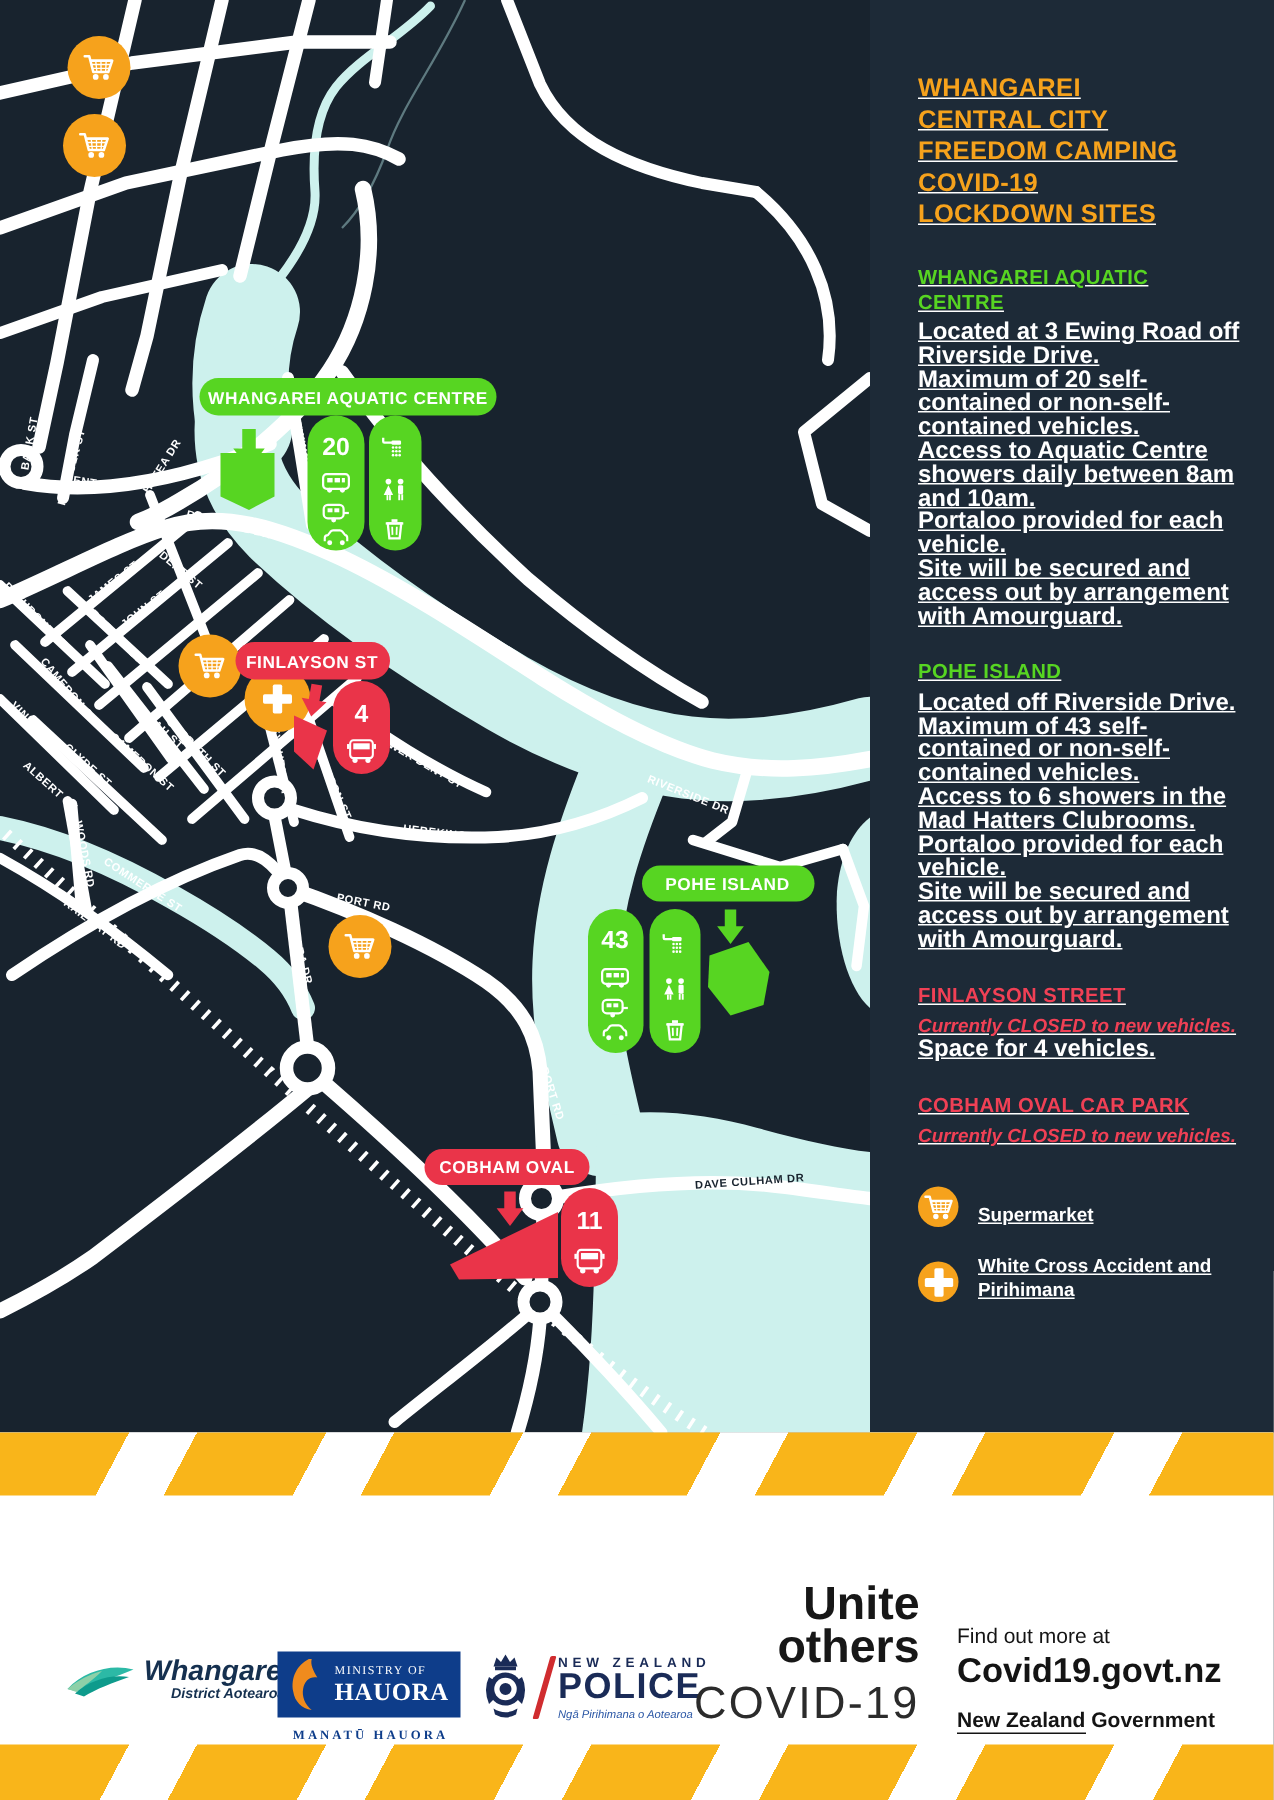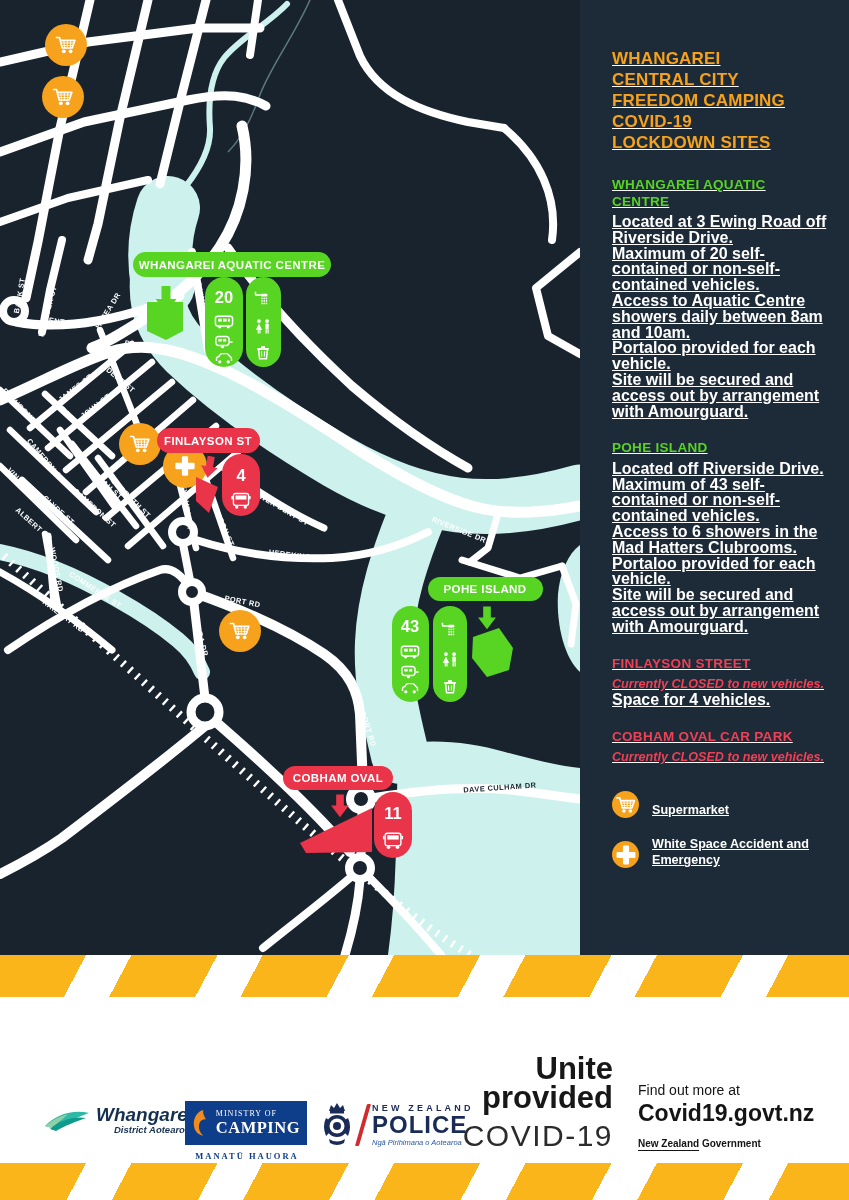--- a/index.html
+++ b/index.html
@@ -35,21 +35,21 @@
   .stripe.top{top:0;height:42px;}
   .stripe.bot{bottom:0;height:37px;}
   .protect{position:absolute;left:47px;top:44px;font-size:35px;line-height:42px;color:#1c1c1c;}
   .protect b{font-weight:bold;}
   .unite{position:absolute;right:236px;top:99px;text-align:right;color:#171717;}
   .unite .u1{font-size:31px;font-weight:bold;line-height:29px;}
   .unite .u3{font-size:30px;font-weight:300;letter-spacing:1.5px;margin-top:7px;color:#2b2b2b;}
   .find{position:absolute;left:638px;top:127px;color:#141414;}
   .find .f1{font-size:14px;}
   .find .f2{font-size:23px;font-weight:bold;margin-top:2px;}
-  .find .f3{font-size:10px;font-weight:bold;margin-top:11px;}
+  .find .f3{font-size:14px;font-weight:bold;margin-top:11px;}
   .find .f3 .ul{border-bottom:1.5px solid #141414;padding-bottom:1px;}
 
   .logo-wdc{position:absolute;left:44px;top:150px;display:flex;align-items:center;gap:6px;}
   .wdc-name{font-size:19px;font-weight:bold;font-style:italic;color:#15304F;line-height:19px;}
   .wdc-sub{font-size:9.5px;font-weight:bold;font-style:italic;color:#15304F;margin-left:18px;}
   .logo-moh{position:absolute;left:185px;top:146px;width:124px;text-align:center;}
   .moh-box{width:122px;height:44px;background:#0E3D8A;display:flex;align-items:center;
            padding:3px 7px;box-sizing:border-box;gap:7px;}
   .moh-text{color:#fff;text-align:left;font-family:"Liberation Serif",serif;}
   .moh-t1{font-size:8px;letter-spacing:1px;}
@@ -388,21 +388,21 @@
           </svg>
       </span>
       <span class="legend-label">Supermarket</span>
     </div>
     <div class="legend-row">
       <span class="legend-badge">
         <svg width="22" height="22" viewBox="-11 -11 22 22">
             <use href="#i-plus" transform="scale(0.9)"></use>
           </svg>
       </span>
-      <span class="legend-label">White Space Accident and Emergency</span>
+      <span class="legend-label">White Cross Accident and Pirihimana</span>
     </div>
   </div>
 </div>
 
 <div class="banner">
   <div class="stripe top"></div>
   <div class="stripe bot"></div>
 
 
   <div class="logo-wdc">
@@ -417,21 +417,21 @@
     </div>
   </div>
 
   <div class="logo-moh">
     <div class="moh-box">
       <svg width="24" height="36" viewBox="0 0 24 38">
         <path d="M14,1 C6,5 1,14 3,24 C4,31 9,36 16,37 C11,33 9,27 10,22 C11,16 15,13 20,14 C17,9 15,5 16,1 Z" fill="#F08B1D"></path>
       </svg>
       <div class="moh-text">
         <div class="moh-t1">MINISTRY OF</div>
-        <div class="moh-t2">CAMPING</div>
+        <div class="moh-t2">HAUORA</div>
       </div>
     </div>
     <div class="moh-sub">MANATŪ HAUORA</div>
   </div>
 
   <div class="logo-police">
     <svg width="34" height="46" viewBox="0 0 34 46">
       <path d="M9,9 L25,9 L23,3 L20,6 L17,1 L14,6 L11,3 Z" fill="#1A2B57"></path>
       <rect x="10" y="9" width="14" height="2.5" fill="#1A2B57"></rect>
       <path d="M6,16 Q2,24 6,34 L9,31 Q7,24 9,18 Z" fill="#1A2B57"></path>
@@ -444,21 +444,21 @@
     <div class="pol-slash"></div>
     <div class="pol-text">
       <div class="pol-t1">NEW ZEALAND</div>
       <div class="pol-t2">POLICE</div>
       <div class="pol-sub">Ngā Pirihimana o Aotearoa</div>
     </div>
   </div>
 
   <div class="unite">
     <div class="u1">Unite</div>
-    <div class="u1">provided</div>
+    <div class="u1">others</div>
     <div class="u3">COVID-19</div>
   </div>
 
   <div class="find">
     <div class="f1">Find out more at</div>
     <div class="f2">Covid19.govt.nz</div>
     <div class="f3"><span class="ul">New Zealand</span><span> Government</span></div>
   </div>
 </div>
 

